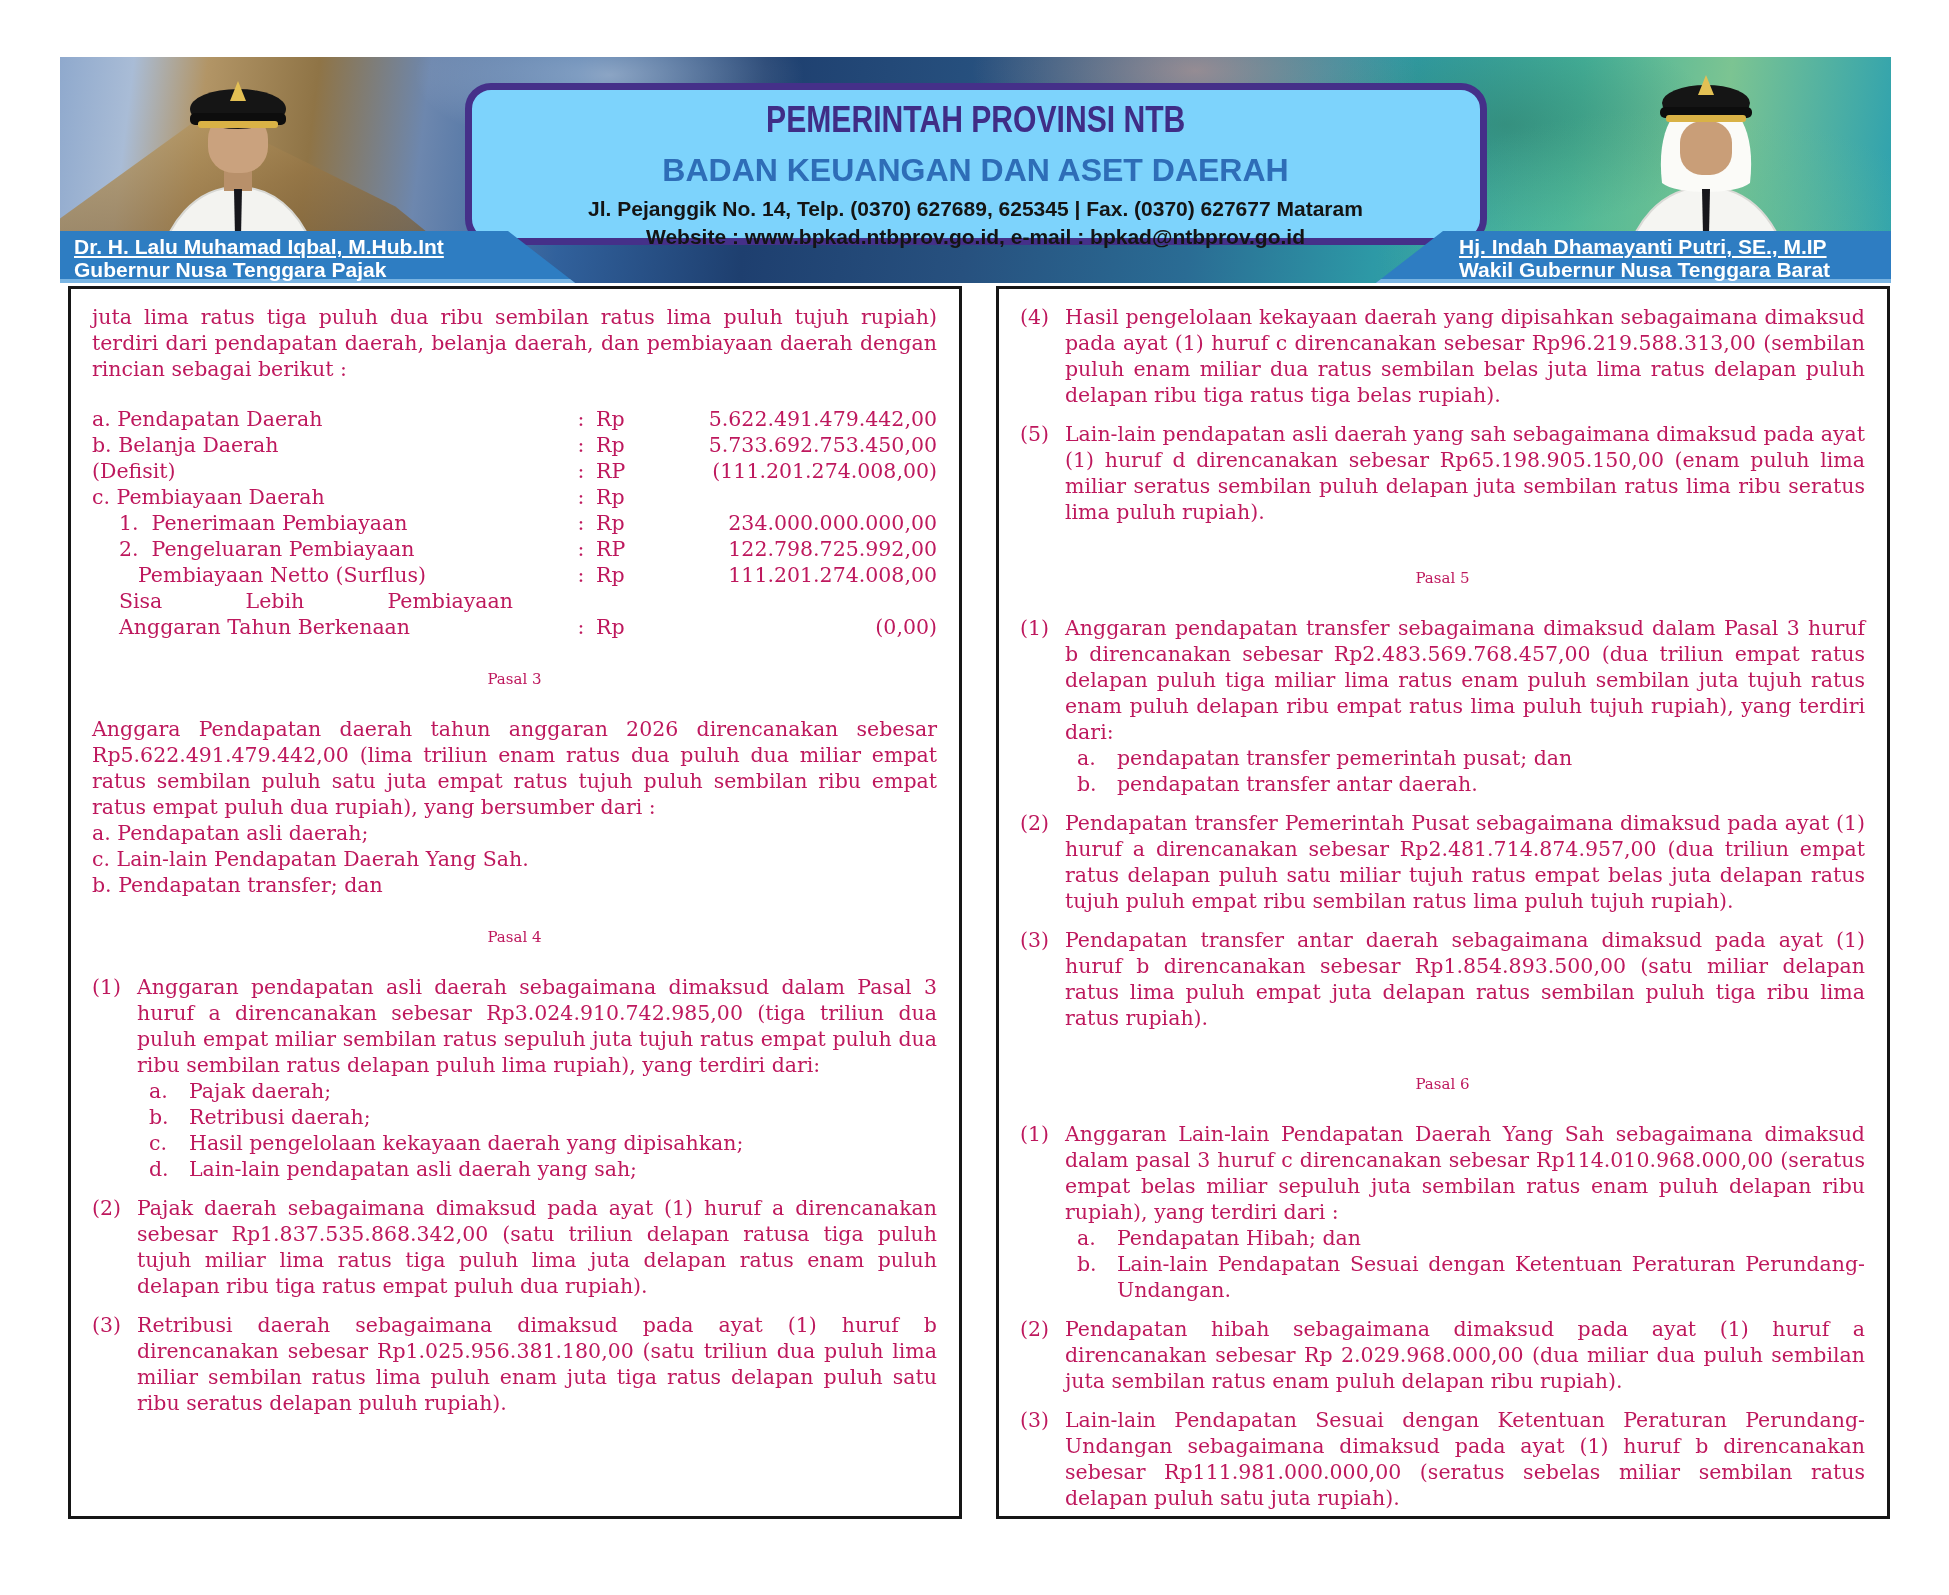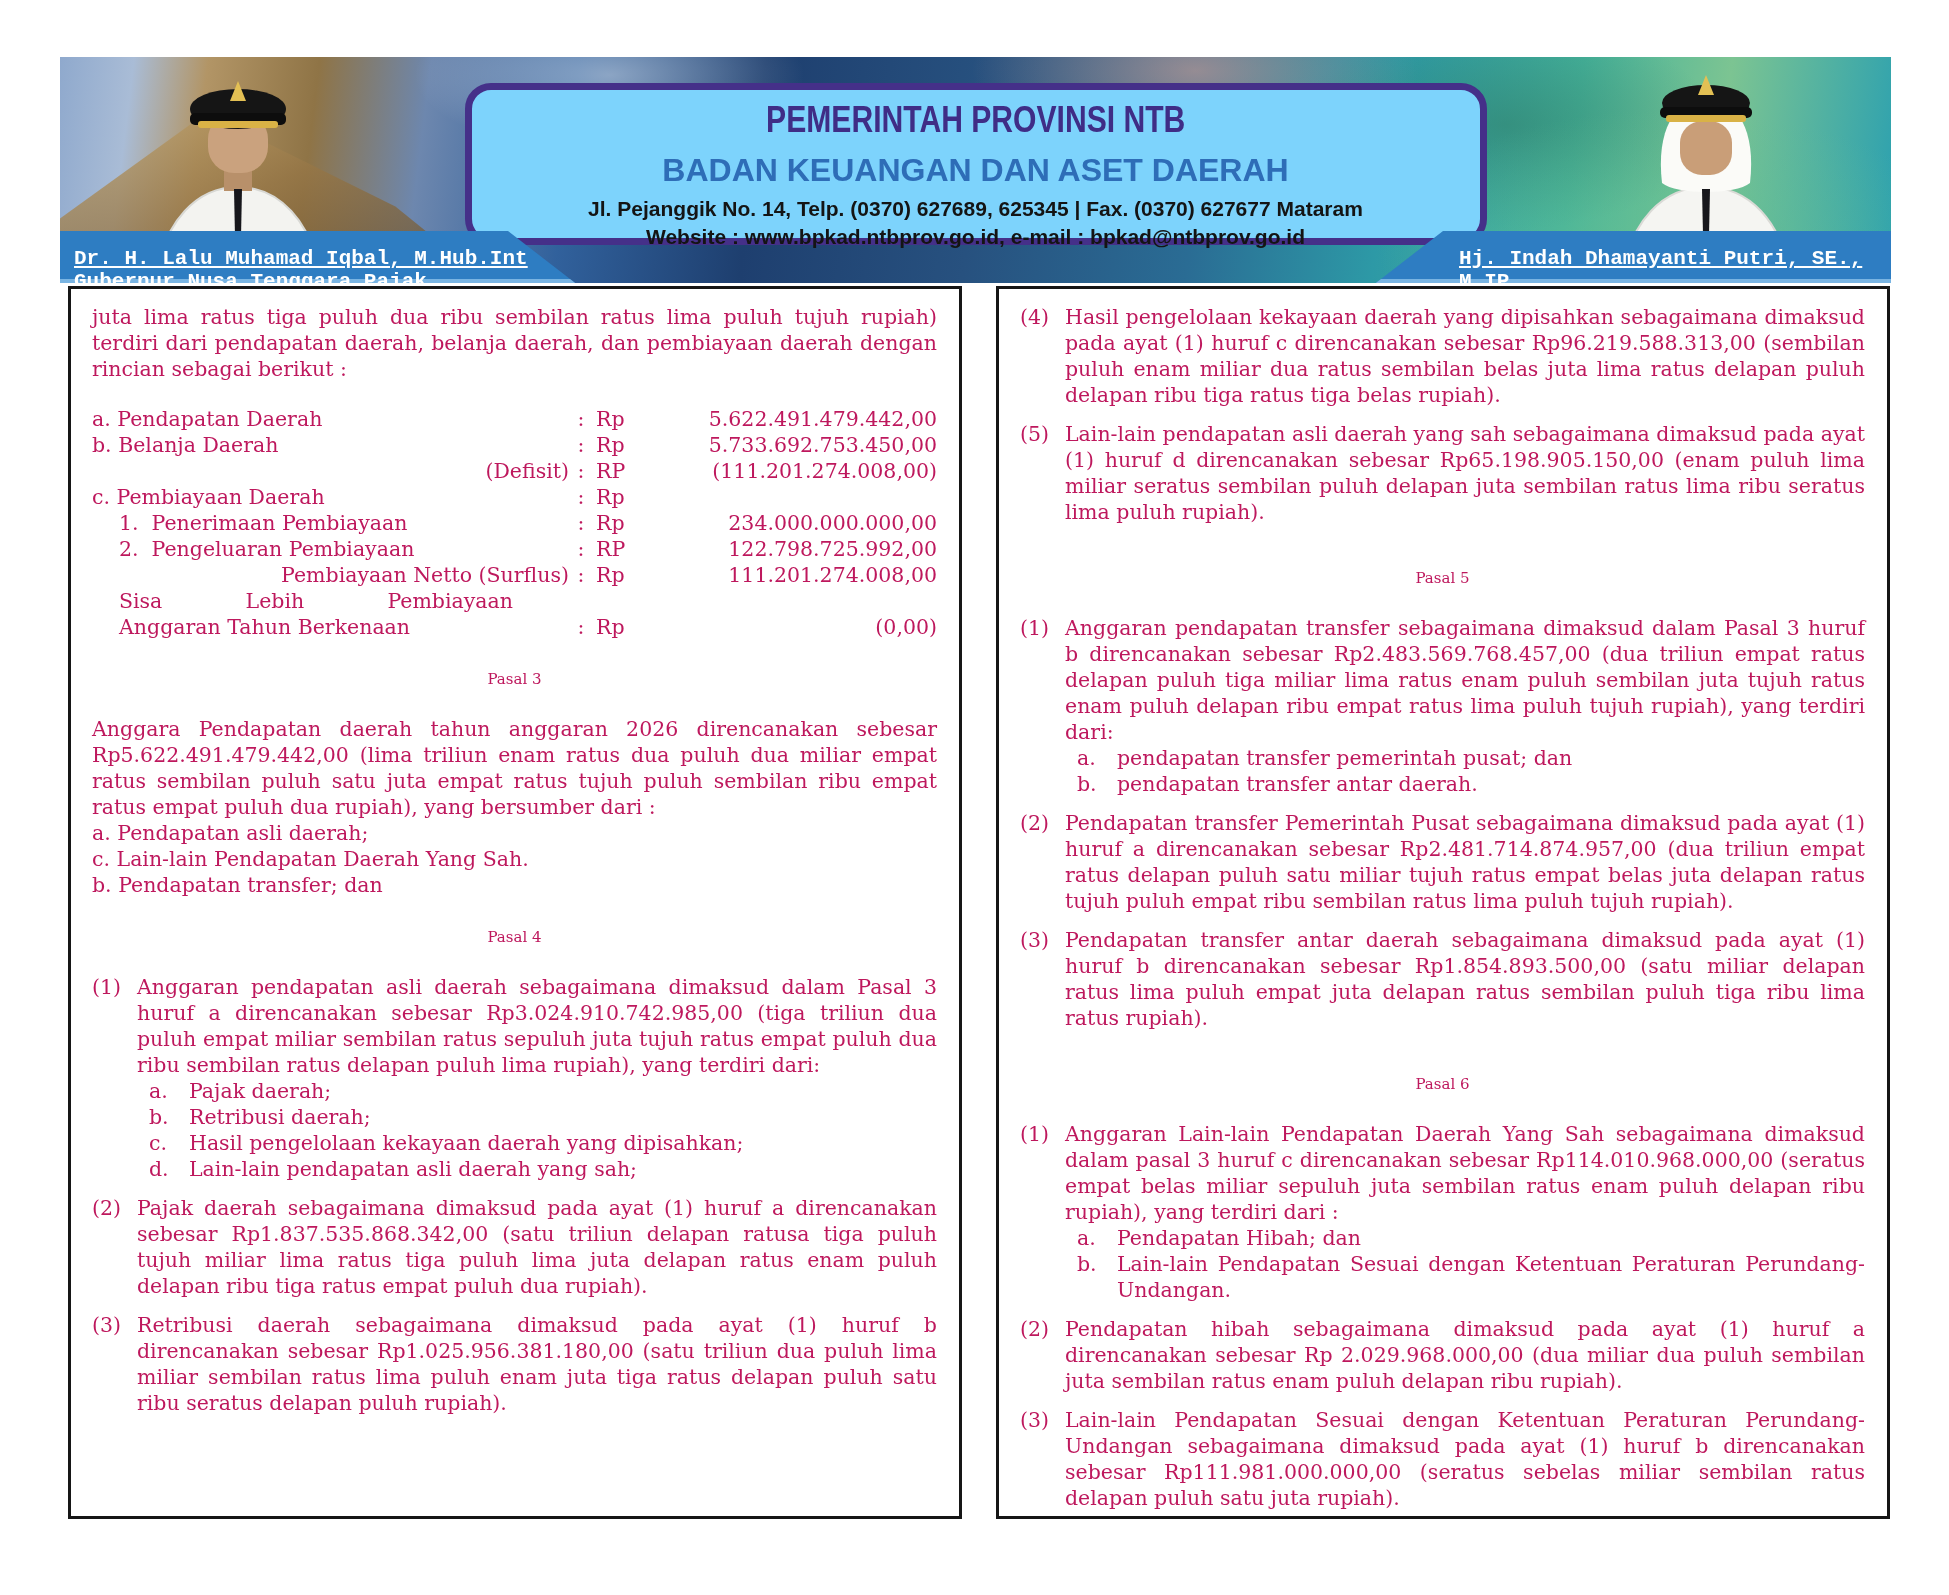--- a/index.html
+++ b/index.html
@@ -28,39 +28,39 @@
     width:1022px;height:162px;background:#7dd3fc;border:7px solid #453089;border-radius:26px;
     box-sizing:border-box;text-align:center;padding-top:10px;z-index:3;}
   .t1{display:inline-block;font-family:"Liberation Sans",sans-serif;font-weight:bold;font-size:35px;
       color:#3f2d86;transform:scale(.86,1.08);letter-spacing:0px;line-height:38px;}
   .t2{font-family:"Liberation Sans",sans-serif;font-weight:bold;font-size:32px;color:#2e6db7;
       line-height:46px;letter-spacing:0px;margin-top:9px;}
   .t3{font-family:"Liberation Sans",sans-serif;font-weight:bold;font-size:21px;color:#141414;
       line-height:25px;margin-top:3px;}
 
   .ribbon{position:absolute;bottom:0;height:52px;background:#2e7dc2;color:#fff;z-index:4;
-    font-family:Liberation Mono, monospace;font-weight:bold;box-sizing:border-box;padding-top:16px;
+    font-family:Liberation Sans, sans-serif;font-weight:bold;box-sizing:border-box;padding-top:4px;
     border-bottom:4px solid #79b4e2;}
   .ribbon-left{left:0;width:560px;clip-path:polygon(0 0,80% 0,92% 100%,0 100%);padding-left:14px;}
   .ribbon-right{right:0;width:560px;clip-path:polygon(20% 0,100% 0,100% 100%,8% 100%);padding-left:128px;}
   .rname{font-size:21px;line-height:23px;text-decoration:underline;}
   .rtitle{font-size:21px;line-height:23px;}
 
   
   .col{position:absolute;top:286px;width:894px;height:1233px;border:3px solid #161616;
        box-sizing:border-box;padding:15px 22px 24px 21px;font-size:20.5px;line-height:26px;color:#be185d;}
   .col-left{left:68px;}
   .col-right{left:996px;}
   .para{margin:0;text-align:justify;}
 
   .btable{margin-top:24px;}
   .brow{display:grid;grid-template-columns:1fr 16px 56px 292px;}
   .ind1{padding-left:27px;}
   .ind2{padding-left:46px;}
-  .alignr{text-align:right;padding-right:4px;}
+  .alignr{padding-right:4px;}
   .spread{text-align:justify;text-align-last:justify;padding-right:60px;}
   .bcolon{text-align:center;}
   .bcur{padding-left:7px;}
   .bamt{text-align:right;}
 
   .pasal{margin:26px 0 24px;text-align:center;font-weight:normal;font-size:15px;line-height:26px;}
   .pasal-gap{margin-top:40px;}
 
   .plist p{text-align:left;}
 

